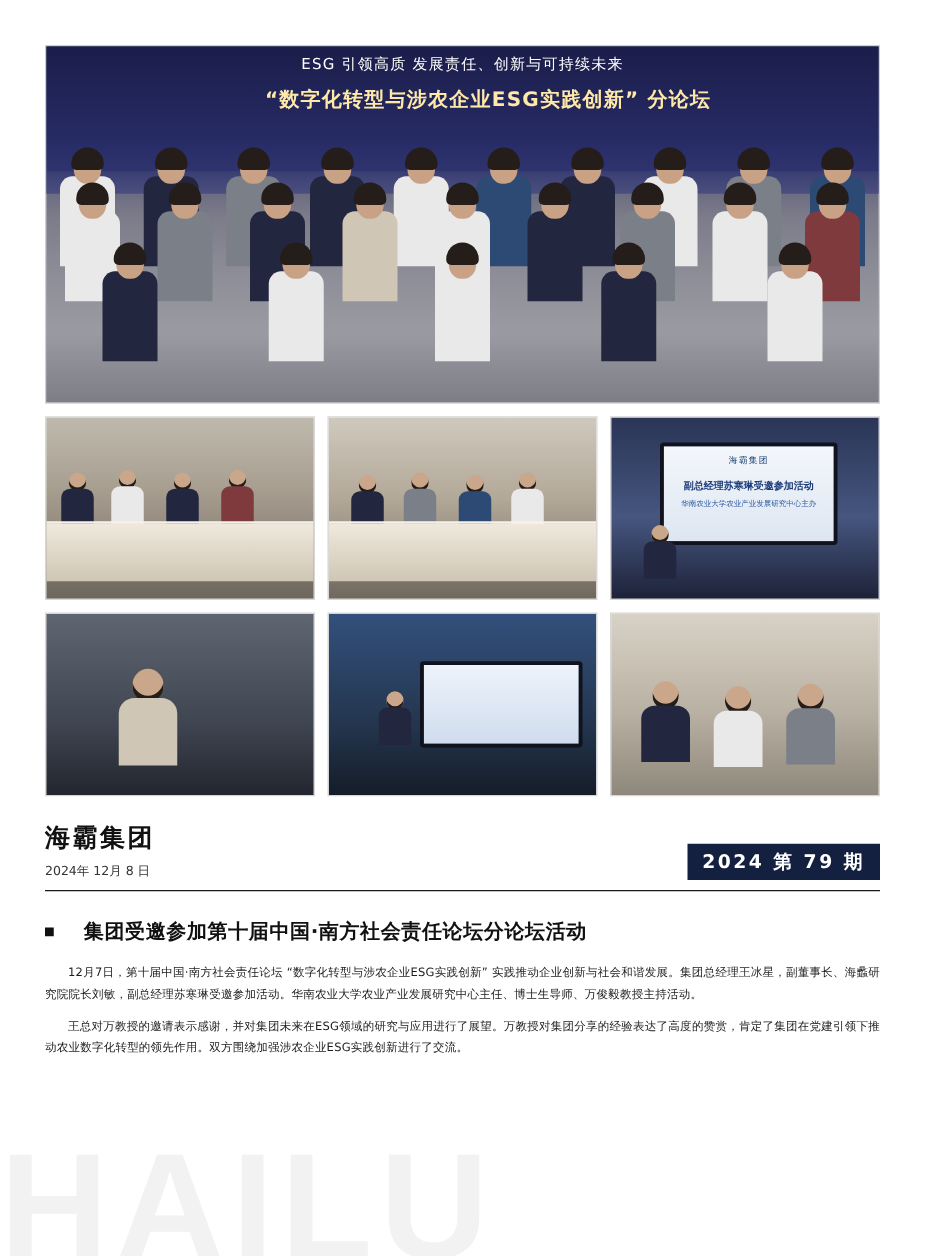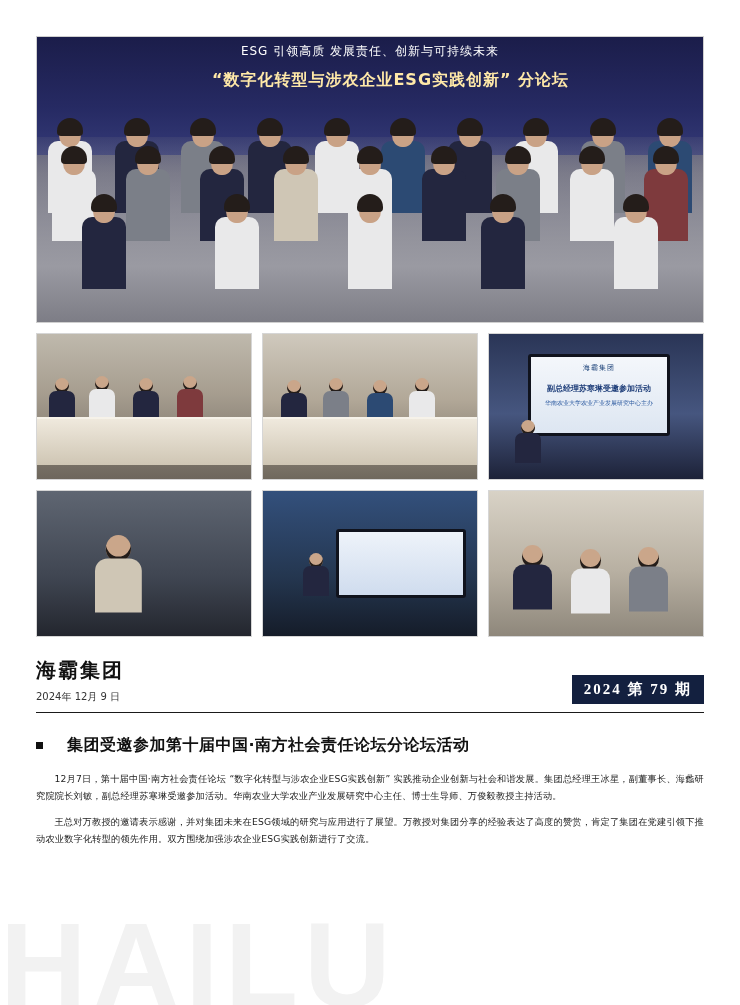--- a/index.html
+++ b/index.html
@@ -214,21 +214,20 @@
     margin-top: 6px;
   }
   .issue-box {
     background: #13203f;
     color: #ffffff;
     font-size: 15px;
     font-weight: bold;
     letter-spacing: 2px;
     padding: 5px 12px;
     white-space: nowrap;
-    font-family: Liberation Serif, serif;
   }
   .rule {
     border: 0;
     border-top: 1px solid #1a1a1a;
     margin: 2px 0 0 0;
   }
 
   
   .headline-row {
     margin-top: 22px;
@@ -485,21 +484,21 @@
       <div class="tiny-person" style="left:140px; top:56px; transform:scale(1.5); transform-origin:top left;">
           <div class="h"></div>
           <div class="bd b-grey"></div>
         </div>
     </div>
   </div>
 
   <div class="masthead">
     <div class="left">
       <div class="dept">海霸集团</div>
-      <div class="date">2024年 12月 9 日</div>
+      <div class="date">2024年 12月 8 日</div>
     </div>
     <div class="issue-box">2024  第 79 期</div>
   </div>
   <hr class="rule">
 
   <div class="headline-row">
     <span class="bullet-sq"></span>
     <span class="headline">集团受邀参加第十届中国·南方社会责任论坛分论坛活动</span>
   </div>
 

